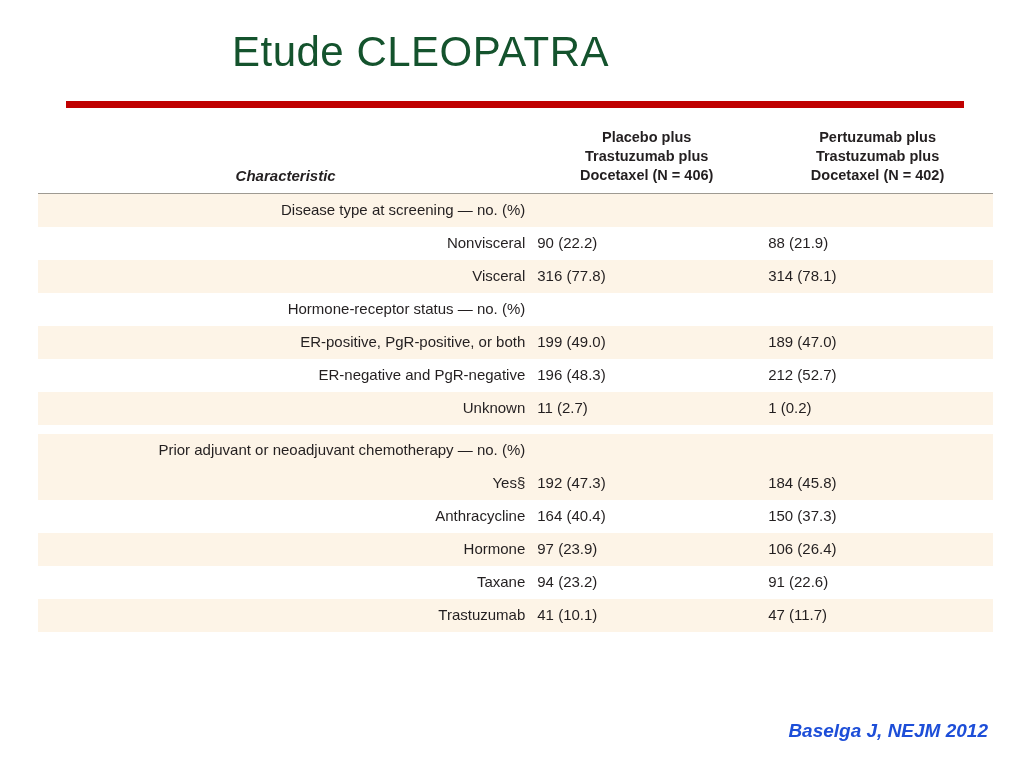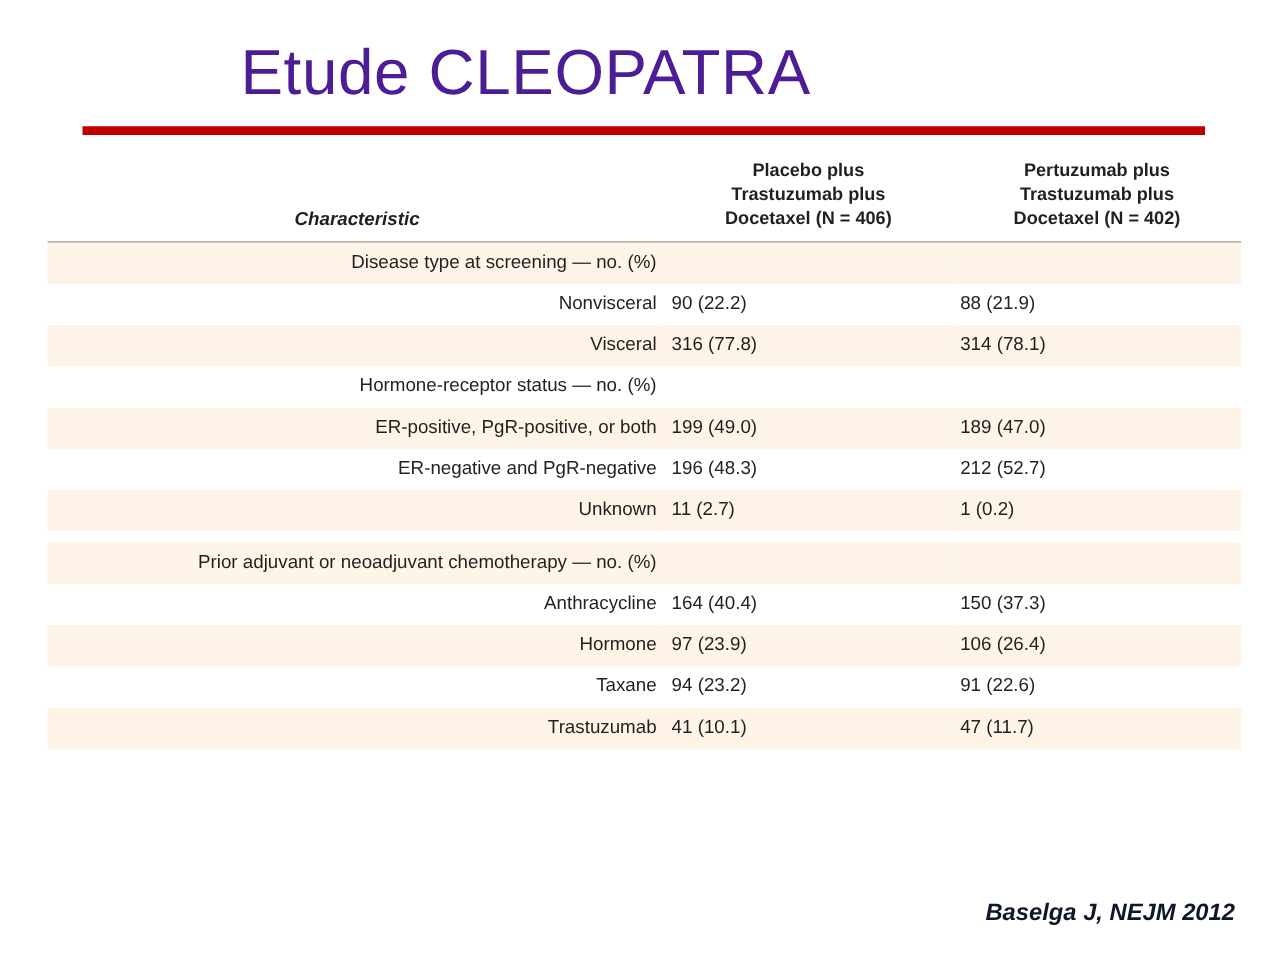--- a/index.html
+++ b/index.html
@@ -18,22 +18,22 @@
     width: 1024px;
     height: 768px;
     box-sizing: border-box;
   }
   .slide-title {
     position: absolute;
     top: 28px;
     left: 0;
     width: 841px;
     text-align: center;
-    color: #4c1d95;
-    font-size: 51px;
+    color: #14532d;
+    font-size: 42px;
     font-weight: normal;
     letter-spacing: 0.5px;
     font-family: "Liberation Sans", sans-serif;
   }
   .title-rule {
     position: absolute;
     top: 101px;
     left: 66px;
     width: 898px;
     height: 7px;
@@ -97,21 +97,21 @@
     padding: 0;
     background: #ffffff;
   }
   .source {
     position: absolute;
     right: 36px;
     bottom: 26px;
     font-style: italic;
     font-weight: bold;
     font-size: 19px;
-    color: #0f172a;
+    color: #1d4ed8;
     font-family: "Liberation Sans", sans-serif;
   }
 </style>
 </head>
 <body>
 
 <div class="slide">
 
   <div class="slide-title">Etude CLEOPATRA</div>
   <div class="title-rule"></div>
@@ -170,20 +170,25 @@
             <td class="num">1 (0.2)</td>
           </tr>
           <tr class="spacer">
             <td colspan="3"></td>
           </tr>
           <tr class="shade">
             <td class="label ind0">Prior adjuvant or neoadjuvant chemotherapy — no. (%)</td>
             <td class="num"></td>
             <td class="num"></td>
           </tr>
+          <tr class="shade">
+            <td class="label ind1">Yes§</td>
+            <td class="num">192 (47.3)</td>
+            <td class="num">184 (45.8)</td>
+          </tr>
           <tr class="">
             <td class="label ind2">Anthracycline</td>
             <td class="num">164 (40.4)</td>
             <td class="num">150 (37.3)</td>
           </tr>
           <tr class="shade">
             <td class="label ind2">Hormone</td>
             <td class="num">97 (23.9)</td>
             <td class="num">106 (26.4)</td>
           </tr>

